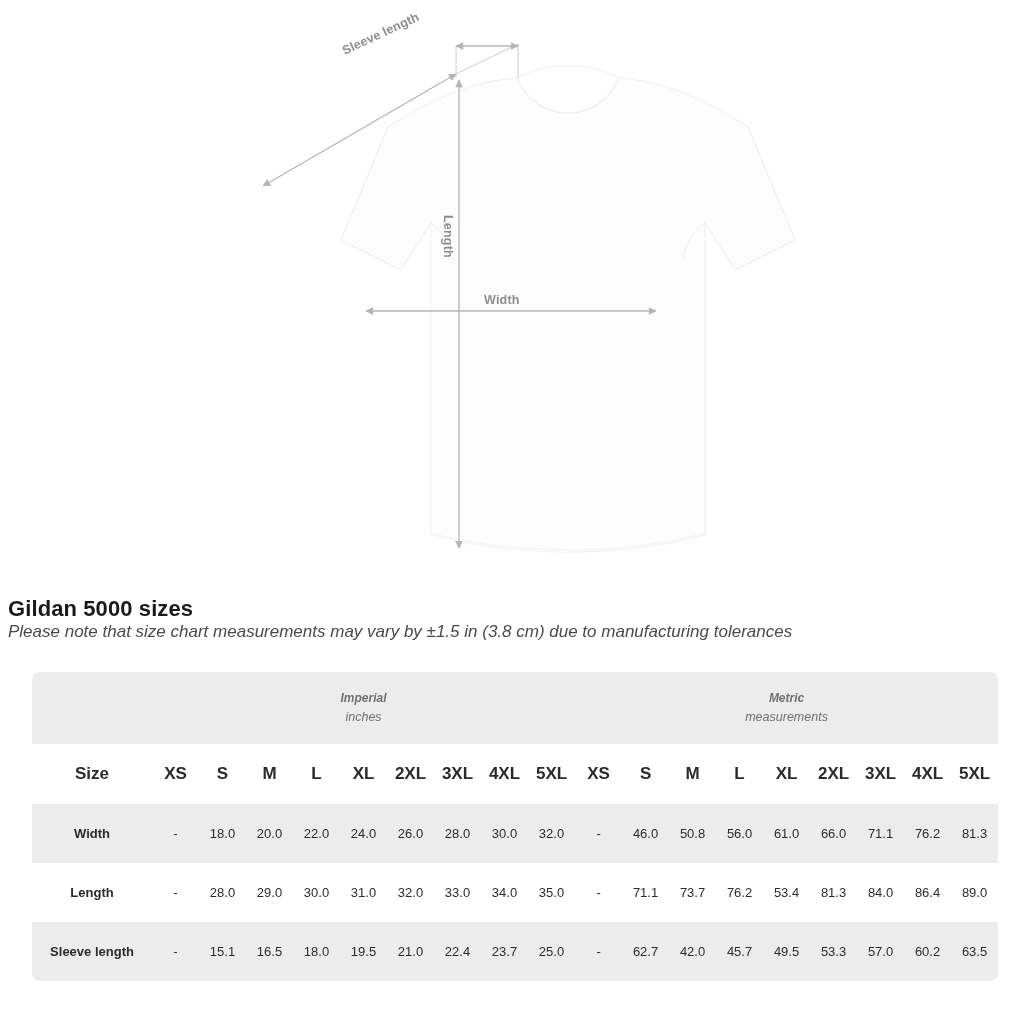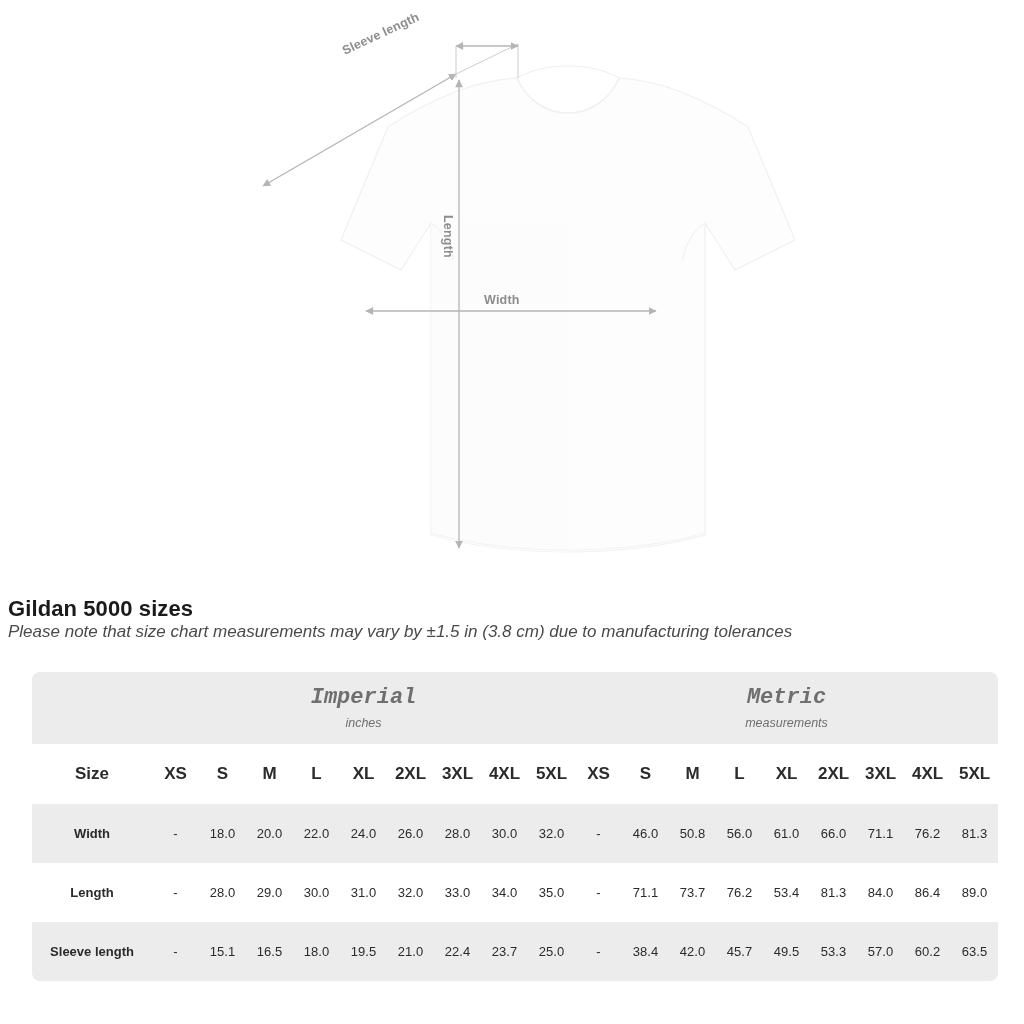--- a/index.html
+++ b/index.html
@@ -112,26 +112,25 @@
     border-top-left-radius: 8px;
   }
   tr.unit-row td.unit-right-end {
     border-top-right-radius: 8px;
   }
   tr.unit-row td {
     background: #ececec;
     height: 72px;
   }
   .unit-name {
-    font-size: 22px;
+    font-size: 12px;
     font-style: italic;
     font-weight: bold;
     color: #6f6f6f;
     line-height: 1.1;
-    font-family: Liberation Mono, monospace;
   }
   .unit-sub {
     font-size: 12.5px;
     font-style: italic;
     color: #6f6f6f;
     margin-top: 5px;
     text-align: center;
   }
 
   tr.header-row td {
@@ -350,21 +349,21 @@
         <td>-</td>
         <td>15.1</td>
         <td>16.5</td>
         <td>18.0</td>
         <td>19.5</td>
         <td>21.0</td>
         <td>22.4</td>
         <td>23.7</td>
         <td>25.0</td>
         <td>-</td>
-        <td>38.4</td>
+        <td>62.7</td>
         <td>42.0</td>
         <td>45.7</td>
         <td>49.5</td>
         <td>53.3</td>
         <td>57.0</td>
         <td>60.2</td>
         <td class="lastcell">63.5</td>
       </tr>
       </tbody>
     </table>

